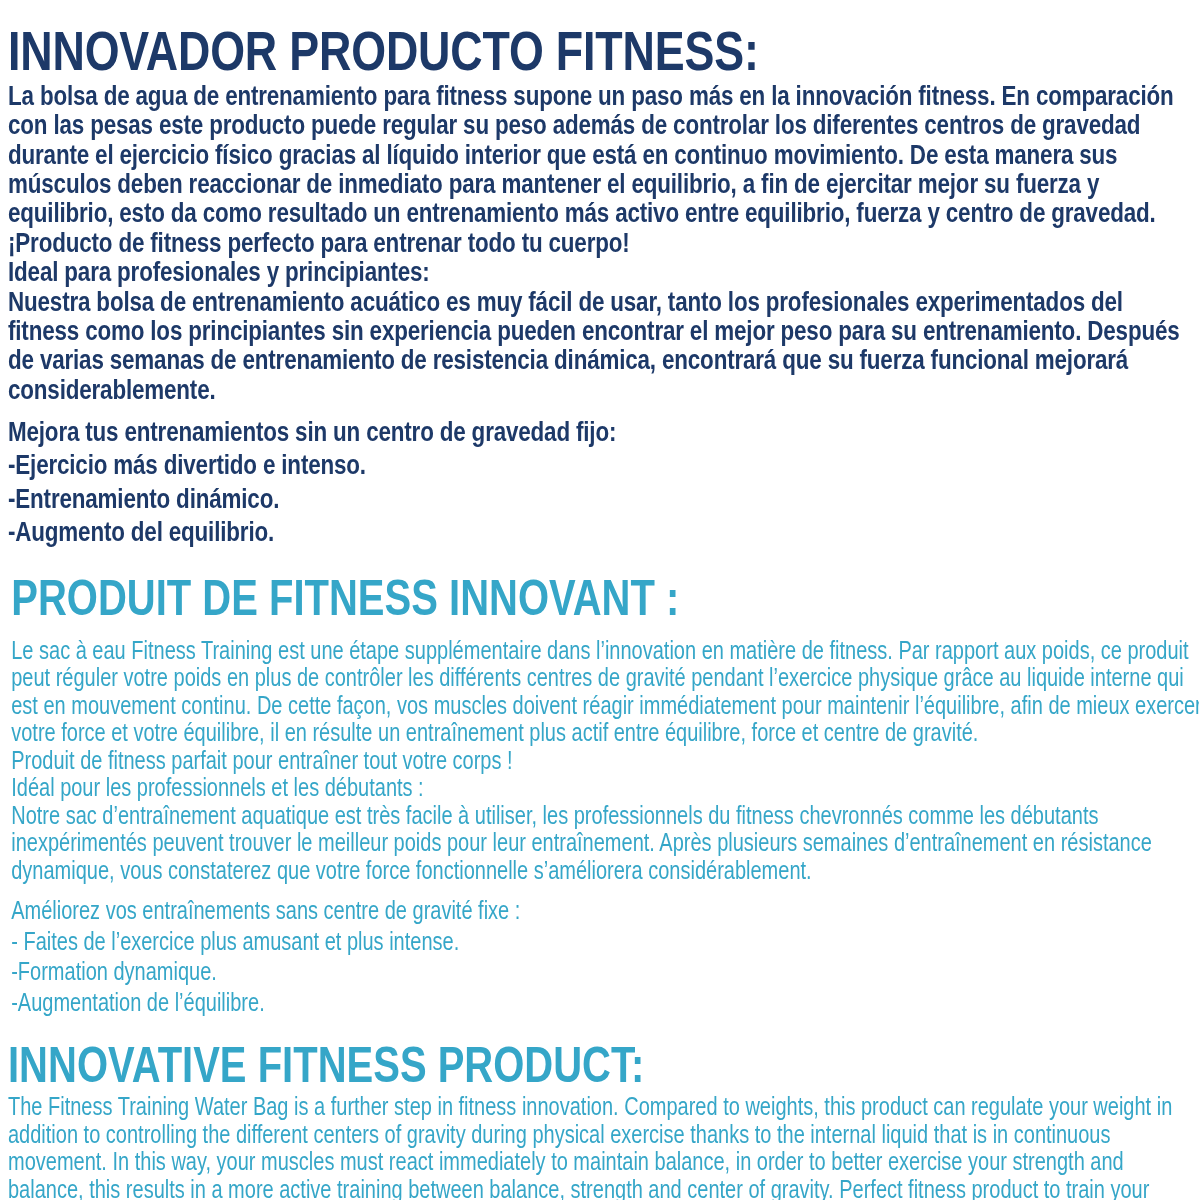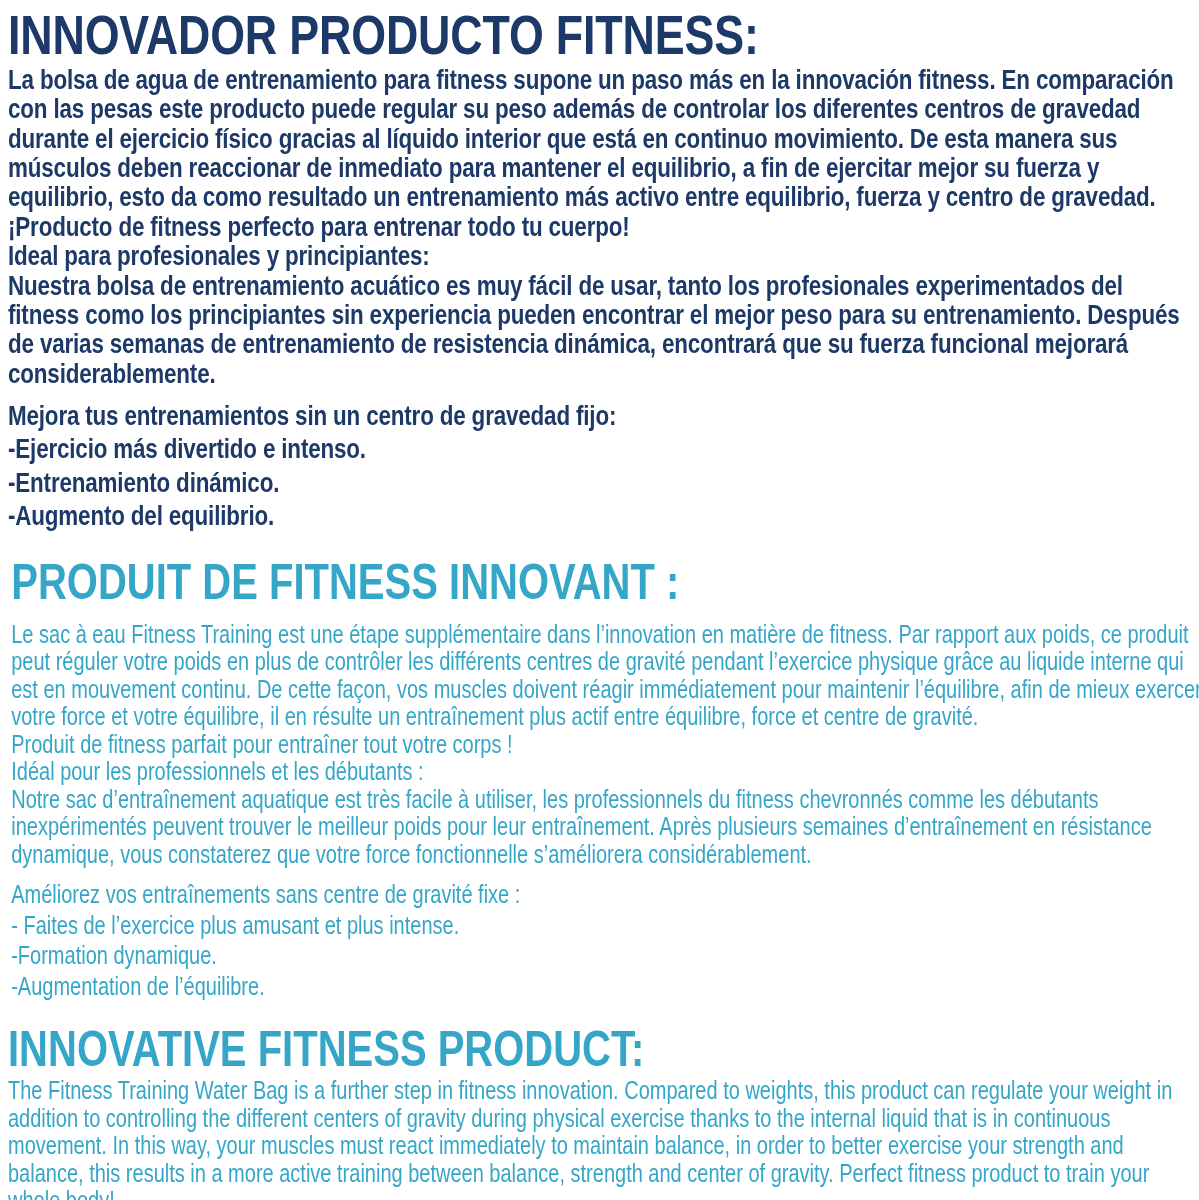--- a/index.html
+++ b/index.html
@@ -7,21 +7,21 @@
     padding: 0;
     background: #ffffff;
     width: 1199px;
     height: 1200px;
     overflow: hidden;
   }
   .page {
     box-sizing: border-box;
     width: 1199px;
     height: 1200px;
-    padding: 6px 0 0 8px;
+    padding: 22px 0 0 8px;
     font-family: "Liberation Sans", sans-serif;
   }
   
   .condense {
     transform: scaleX(0.8);
     transform-origin: 0 0;
     width: 125%;
   }
   .sec { display: block; }
   .sec.es {

